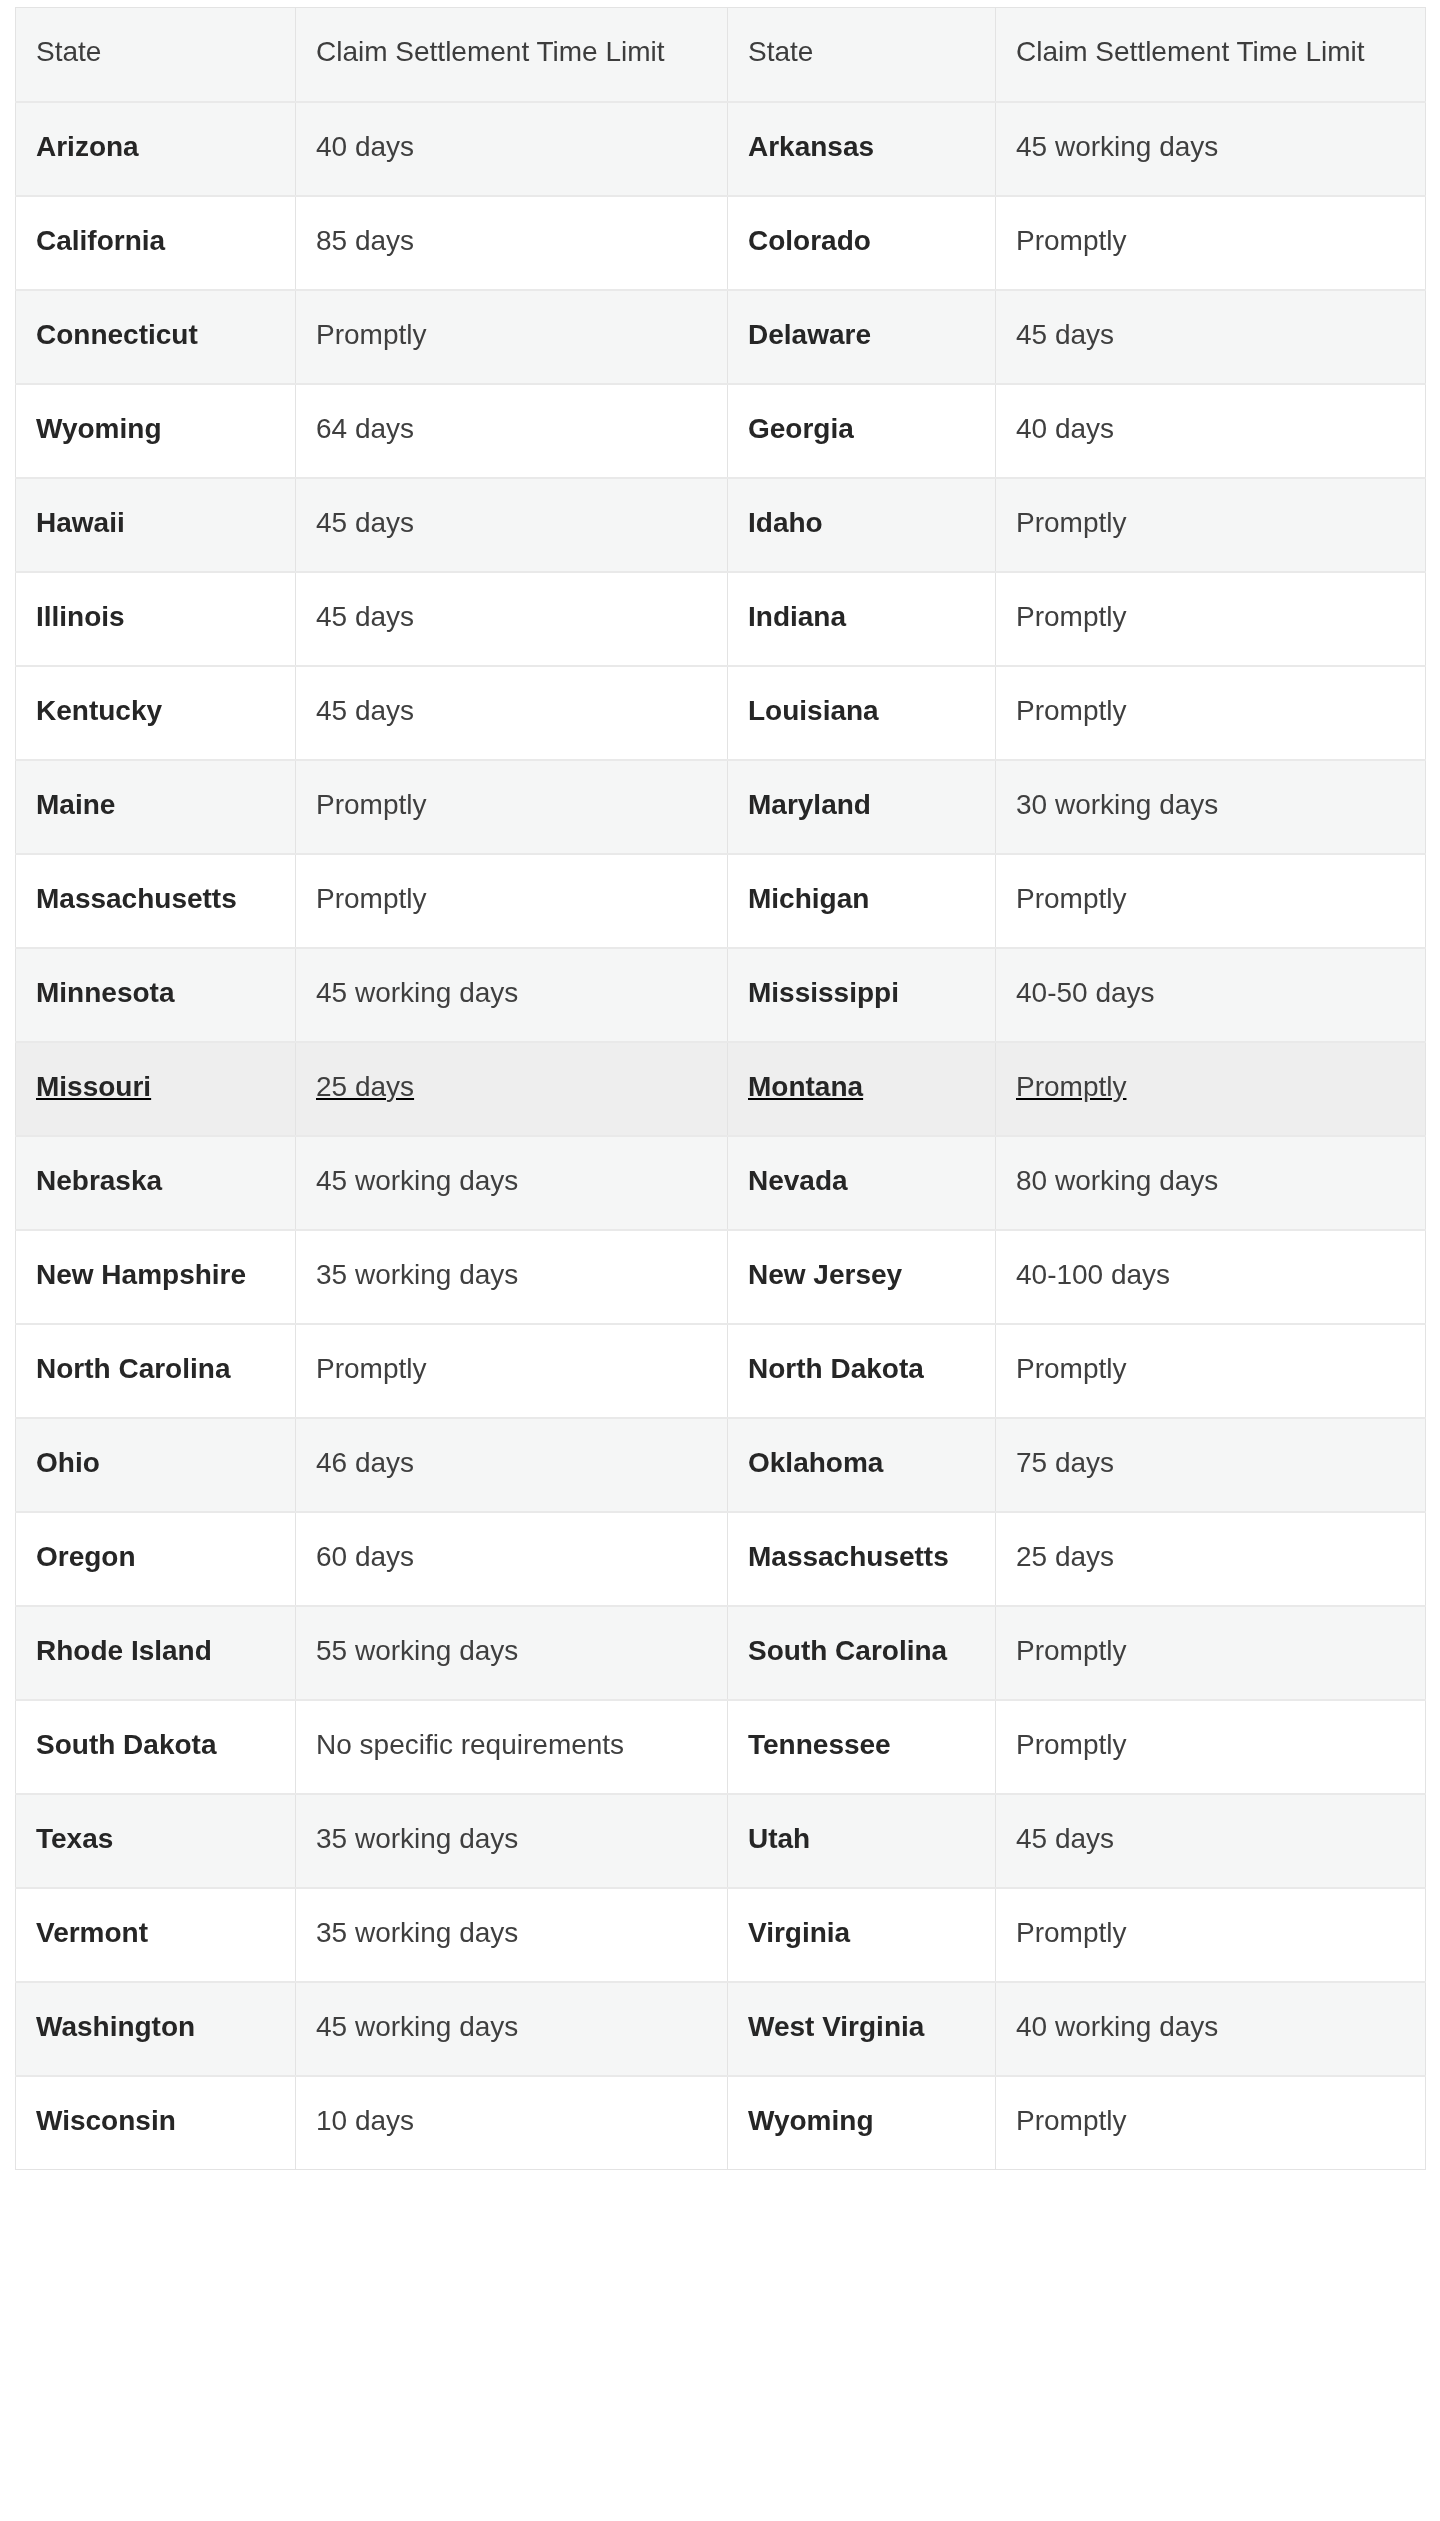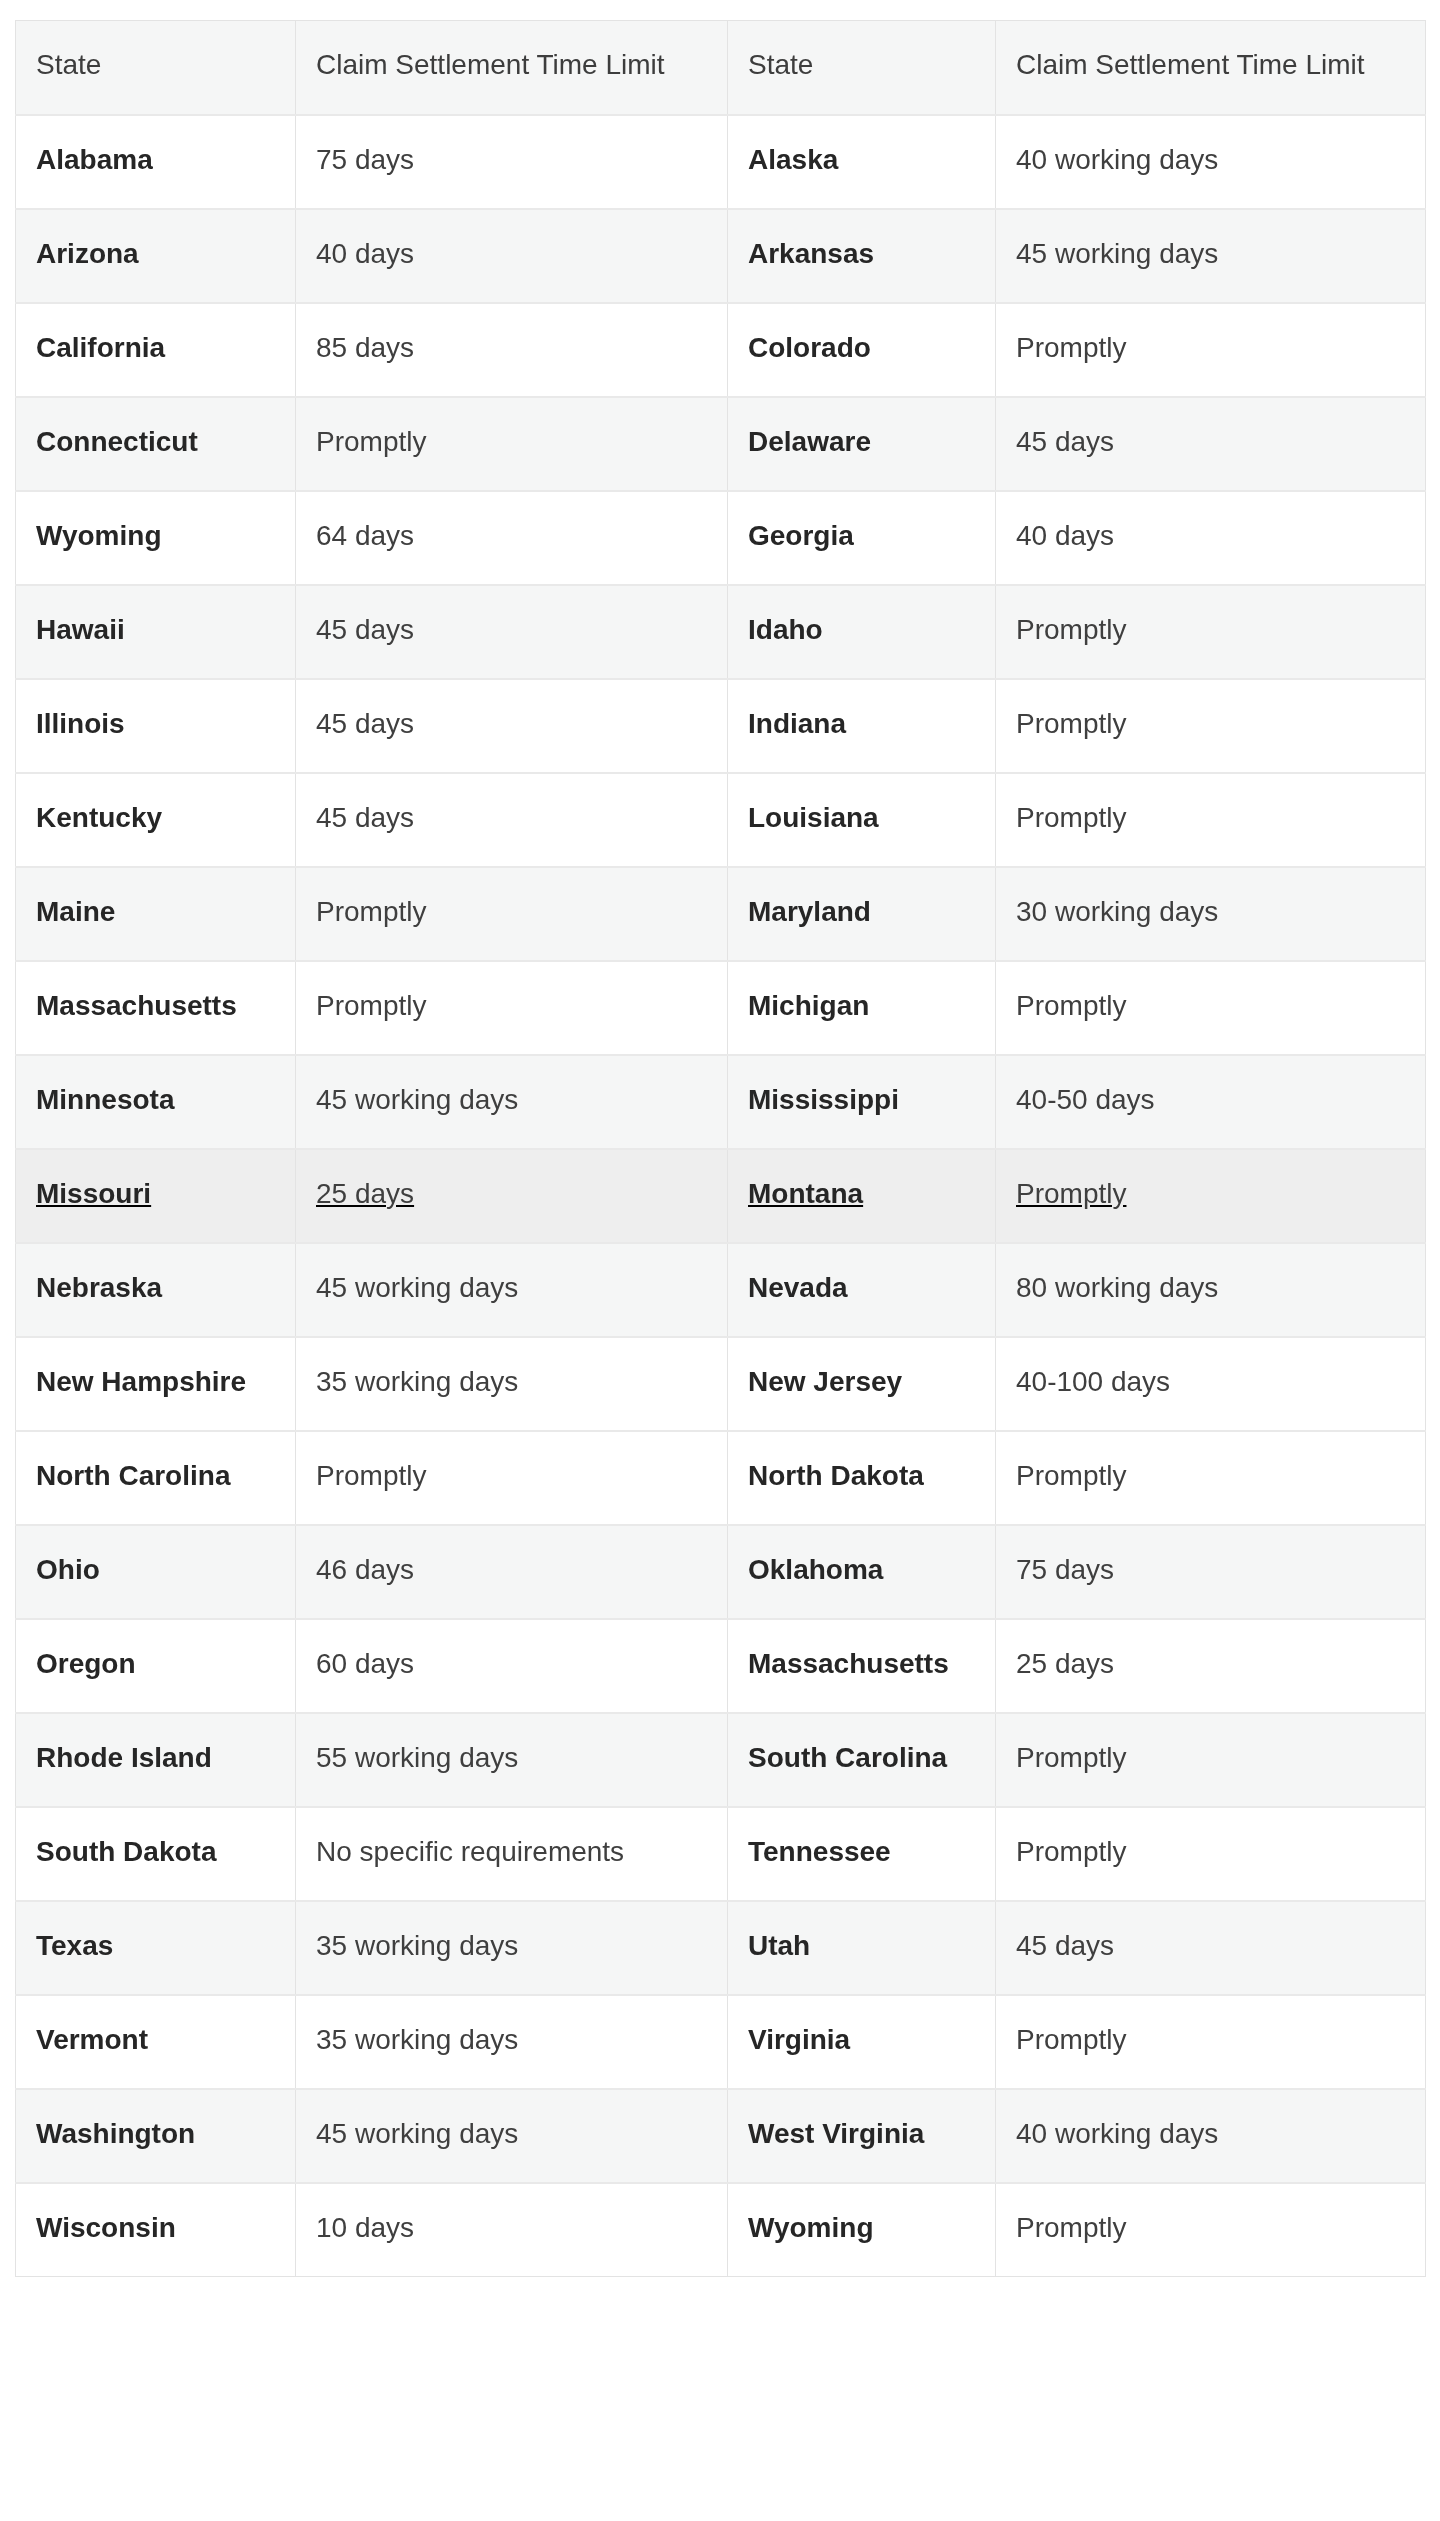--- a/index.html
+++ b/index.html
@@ -15,21 +15,21 @@
   }
   html, body {
     margin: 0;
     padding: 0;
     background: #ffffff;
     width: 1440px;
     height: 2521px;
     font-family: "Liberation Sans", "DejaVu Sans", sans-serif;
   }
   .table-wrap {
-    padding: 20px 15px 0 15px;
+    padding: 7px 15px 0 15px;
   }
   table.claims-table {
     border-collapse: collapse;
     table-layout: fixed;
     width: 1410px;
     border: 1px solid var(--border);
   }
   col.c-state1 { width: 280px; }
   col.c-limit1 { width: 432px; }
   col.c-state2 { width: 268px; }
@@ -81,26 +81,20 @@
     </colgroup>
     <thead>
       <tr>
         <th>State</th>
         <th>Claim Settlement Time Limit</th>
         <th>State</th>
         <th>Claim Settlement Time Limit</th>
       </tr>
     </thead>
     <tbody>
-        <tr class="bg-white">
-          <td class="state-cell">Alabama</td>
-          <td class="limit-cell">75 days</td>
-          <td class="state-cell">Alaska</td>
-          <td class="limit-cell">40 working days</td>
-        </tr>
         <tr class="bg-alt">
           <td class="state-cell">Arizona</td>
           <td class="limit-cell">40 days</td>
           <td class="state-cell">Arkansas</td>
           <td class="limit-cell">45 working days</td>
         </tr>
         <tr class="bg-white">
           <td class="state-cell">California</td>
           <td class="limit-cell">85 days</td>
           <td class="state-cell">Colorado</td>

